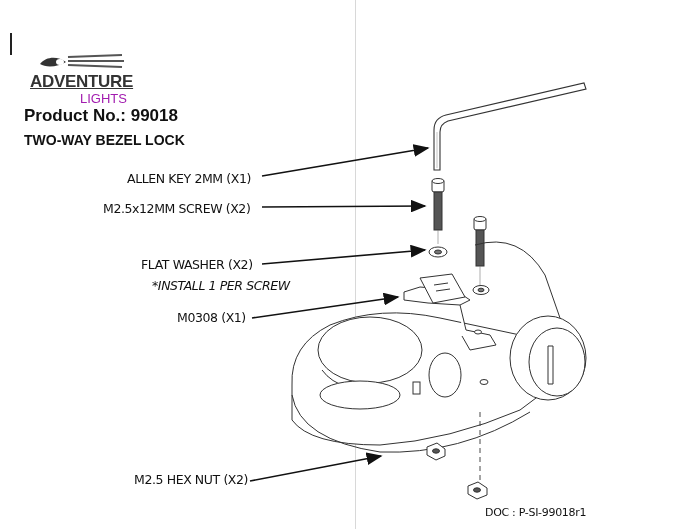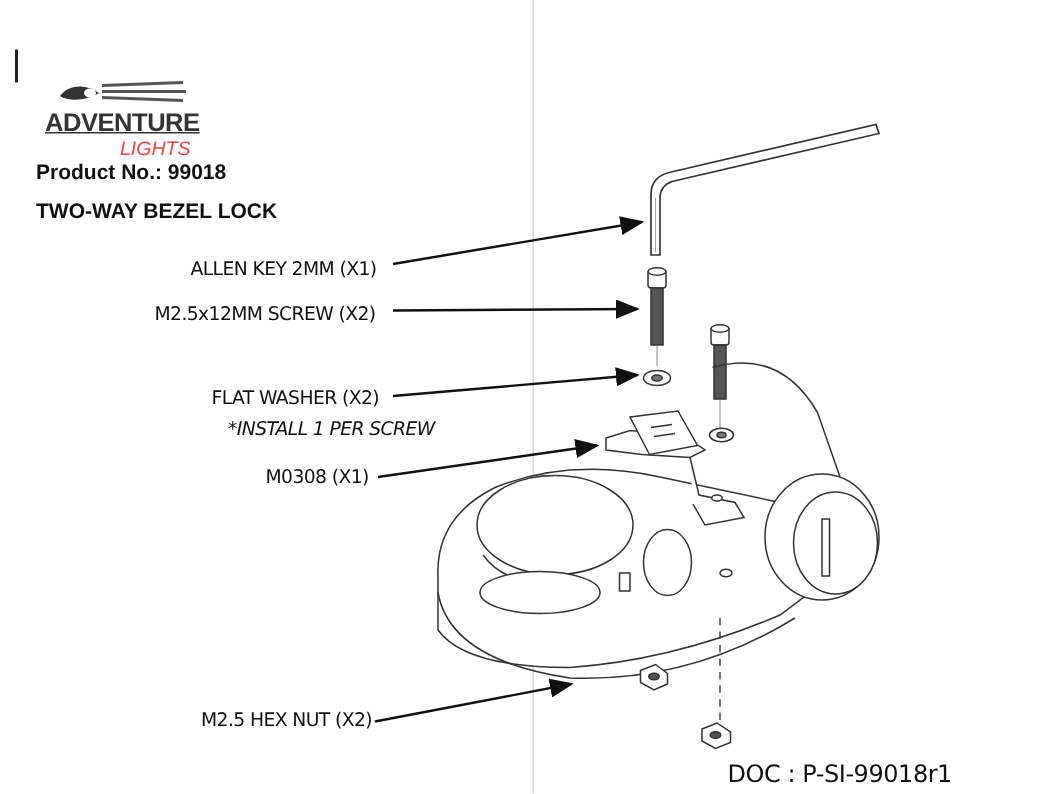--- a/index.html
+++ b/index.html
@@ -1,26 +1,26 @@
 <!DOCTYPE html>
 <html><head>
 <meta charset="utf-8">
 <style>
   html, body { margin: 0; padding: 0; }
   body { width: 700px; height: 529px; background: #ffffff; position: relative; overflow: hidden; font-family: "Liberation Sans", sans-serif; color: #111; }
   .fold { position: absolute; left: 355px; top: 0; width: 1px; height: 529px; background: #d8d8d8; }
   .margin-mark { position: absolute; left: 10px; top: 33px; width: 2px; height: 22px; background: #222; }
   .logo { position: absolute; left: 22px; top: 50px; width: 110px; height: 56px; }
   .logo-word { position: absolute; left: 30px; top: 72px; font-weight: bold; font-size: 17px; letter-spacing: -0.3px; color: #333; text-decoration: underline; text-decoration-thickness: 1px; }
-  .logo-sub { position: absolute; left: 80px; top: 91px; font-size: 13px; color: #ef4444; font-style: italic; }
-  .product-no { position: absolute; left: 24px; top: 106px; font-weight: bold; font-size: 14px; }
+  .logo-sub { position: absolute; left: 80px; top: 91px; font-size: 13px; color: #a21caf; }
+  .product-no { position: absolute; left: 24px; top: 106px; font-weight: bold; font-size: 17px; }
   .product-name { position: absolute; left: 24px; top: 132px; font-weight: bold; font-size: 14px; }
   .label { position: absolute; font-size: 12.5px; color: #111; white-space: nowrap; font-family: "DejaVu Sans", sans-serif; letter-spacing: -0.4px; }
   .label.italic { font-style: italic; margin-left: 37px; }
-  .doc { position: absolute; left: 485px; top: 506px; font-size: 16px; font-family: "DejaVu Sans", sans-serif; letter-spacing: -0.3px; }
+  .doc { position: absolute; left: 485px; top: 506px; font-size: 11px; font-family: "DejaVu Sans", sans-serif; letter-spacing: -0.3px; }
   svg.diagram { position: absolute; left: 0; top: 0; }
 </style>
 </head>
 <body>
 
 <div class="fold"></div>
 <div class="margin-mark"></div>
 
 <svg class="logo" viewBox="0 0 110 56">
   <path d="M18 14 C 24 6, 36 6, 44 12 C 36 17, 24 18, 18 14 Z" fill="#333"></path>

